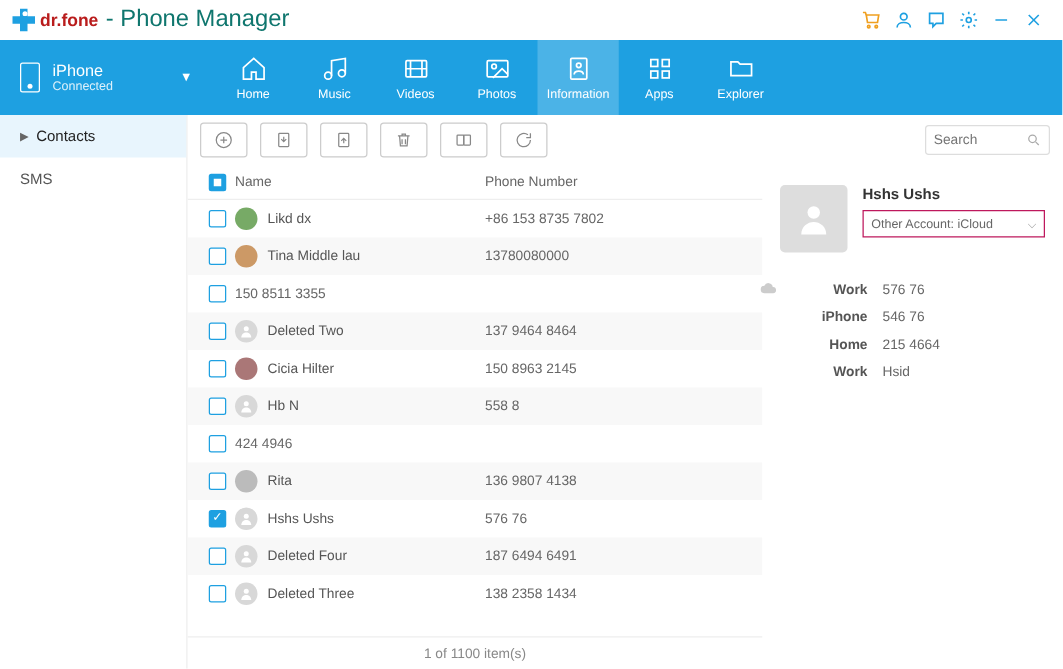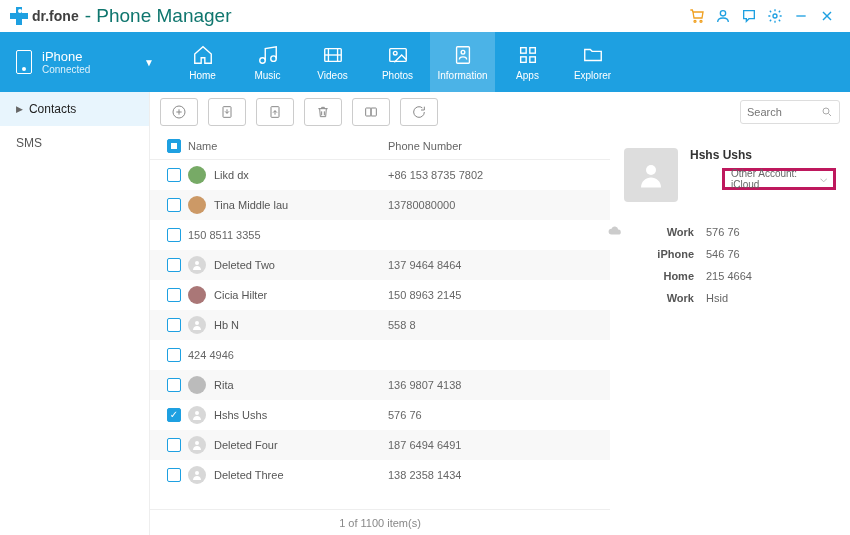--- a/index.html
+++ b/index.html
@@ -5,21 +5,21 @@
 * { margin: 0; padding: 0; box-sizing: border-box; font-family: Arial, sans-serif; }
 body { width: 850px; height: 535px; background: #fff; font-size: 12px; color: #555; overflow: hidden; }
 
 .titlebar { height: 32px; display: flex; align-items: center; padding: 0 10px; background: #fff; }
 .logo { display: flex; align-items: center; gap: 4px; }
 .logo-plus { width: 18px; height: 18px; position: relative; }
 .logo-plus::before, .logo-plus::after { content: ''; position: absolute; background: #1ea0e1; }
 .logo-plus::before { width: 6px; height: 18px; left: 6px; top: 0; }
 .logo-plus::after { width: 18px; height: 6px; top: 6px; left: 0; }
 .logo-plus .dot { position: absolute; width: 4px; height: 4px; background: #fff; border-radius: 50%; top: 2px; left: 8px; }
-.logo-text { font-weight: bold; font-size: 14px; color: #404040; }
+.logo-text { font-weight: bold; font-size: 14px; color: #b91c1c; }
 .app-sub { font-size: 19px; color: #0f766e; margin-left: 6px; }
 .titlebar .spacer { flex: 1; }
 .win-btn { width: 26px; height: 26px; display: flex; align-items: center; justify-content: center; color: #1ea0e1; cursor: pointer; }
 .win-btn svg { width: 16px; height: 16px; }
 
 .navbar { height: 60px; background: #1ea0e1; display: flex; align-items: stretch; }
 .device-sel { width: 170px; display: flex; align-items: center; padding: 0 16px; color: #fff; gap: 10px; position: relative; }
 .device-sel .phoneic { width: 16px; height: 24px; border: 1.5px solid #fff; border-radius: 2px; position: relative; }
 .device-sel .phoneic::after { content: ''; position: absolute; bottom: 2px; left: 50%; transform: translateX(-50%); width: 4px; height: 4px; border-radius: 50%; background: #fff; }
 .device-sel .dnm { font-size: 13px; font-weight: 500; }
@@ -65,21 +65,21 @@
 .avatar.placeholder svg { width: 12px; height: 12px; fill: #fff; }
 .td-phone { flex: 1; color: #666; }
 .tfoot { height: 26px; display: flex; align-items: center; justify-content: center; font-size: 11px; color: #888; border-top: 1px solid #eee; }
 
 .detail { width: 240px; padding: 16px 14px; position: relative; }
 .detail-head { display: flex; gap: 12px; margin-bottom: 24px; }
 .bigav { width: 54px; height: 54px; background: #ddd; border-radius: 4px; display: flex; align-items: center; justify-content: center; }
 .bigav svg { width: 30px; height: 30px; fill: #fff; }
 .det-right { flex: 1; display: flex; flex-direction: column; gap: 6px; }
 .det-name { font-size: 12px; font-weight: 600; color: #333; }
-.acct-sel { border: 3px solid #be185d; height: 22px; display: flex; align-items: center; padding: 0 6px; font-size: 10px; color: #666; cursor: pointer; margin-left: 32px; }
+.acct-sel { border: 1px solid #be185d; height: 22px; display: flex; align-items: center; padding: 0 6px; font-size: 10px; color: #666; cursor: pointer; }
 .acct-sel .dd { margin-left: auto; font-size: 9px; color: #999; }
 .cloud-icon { position: absolute; left: -2px; top: 92px; color: #bbb; }
 .det-field { display: flex; gap: 12px; margin-bottom: 10px; font-size: 11px; }
 .det-label { width: 70px; text-align: right; color: #555; font-weight: 600; }
 .det-val { color: #666; }
 </style>
 </head>
 <body>
 
 <div class="titlebar">

